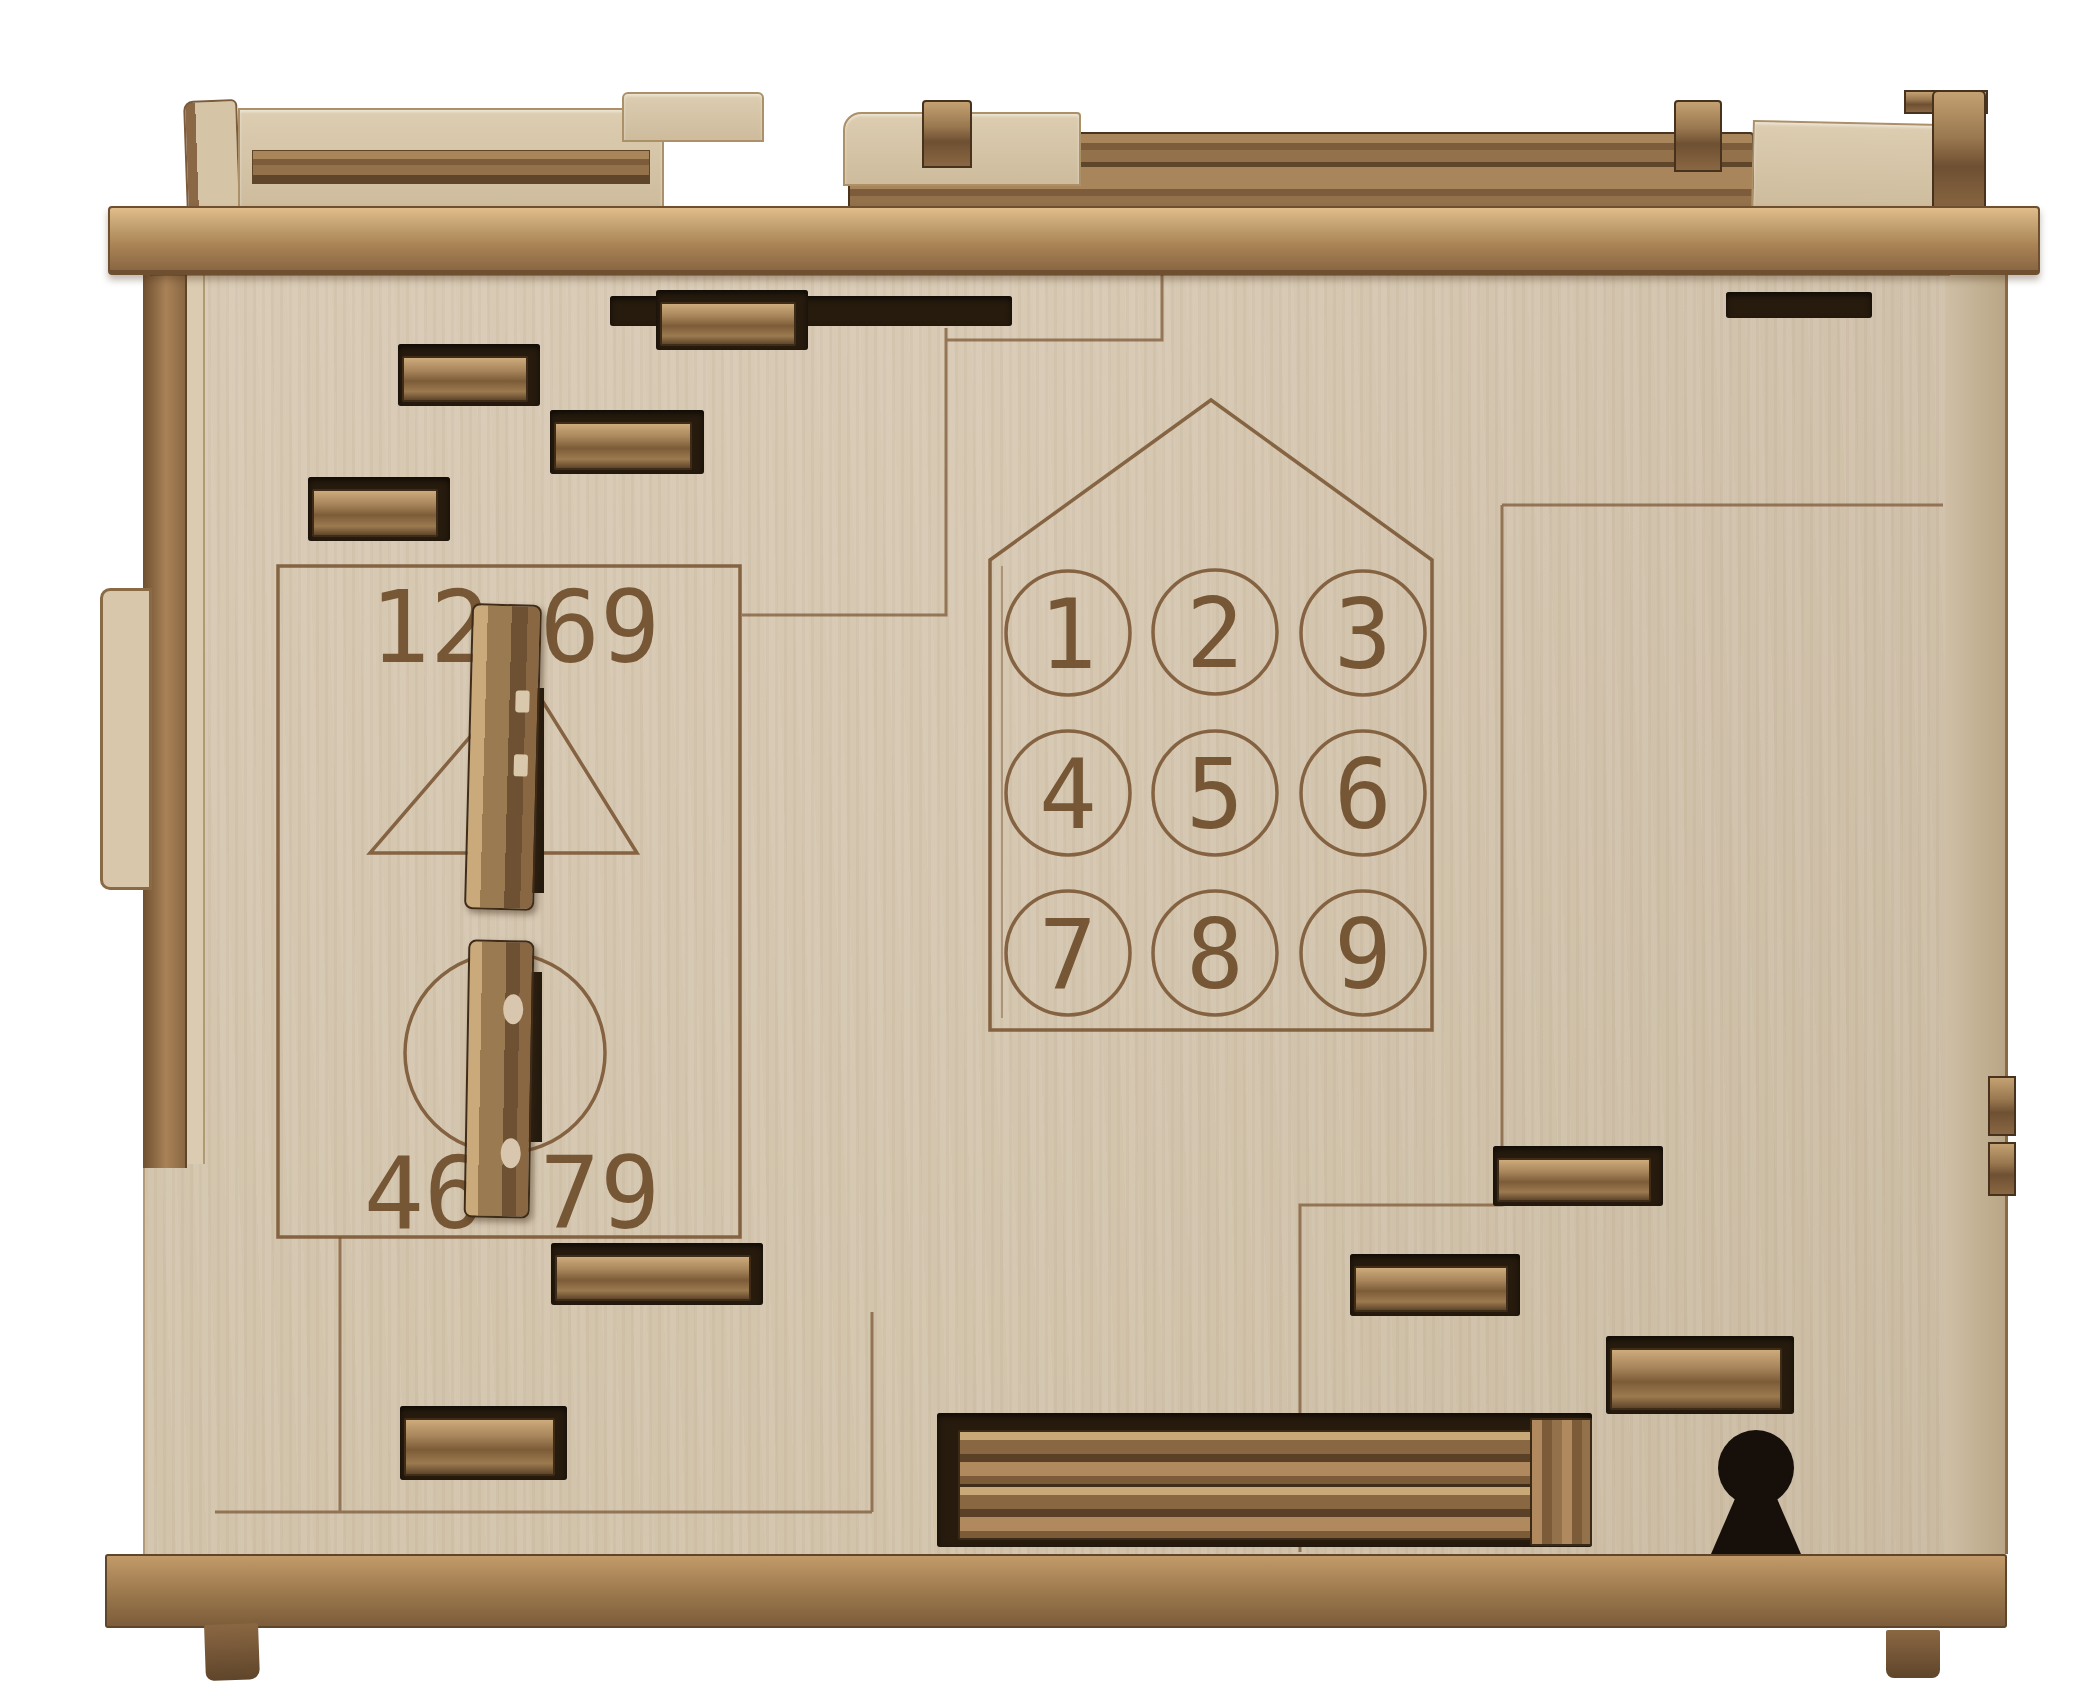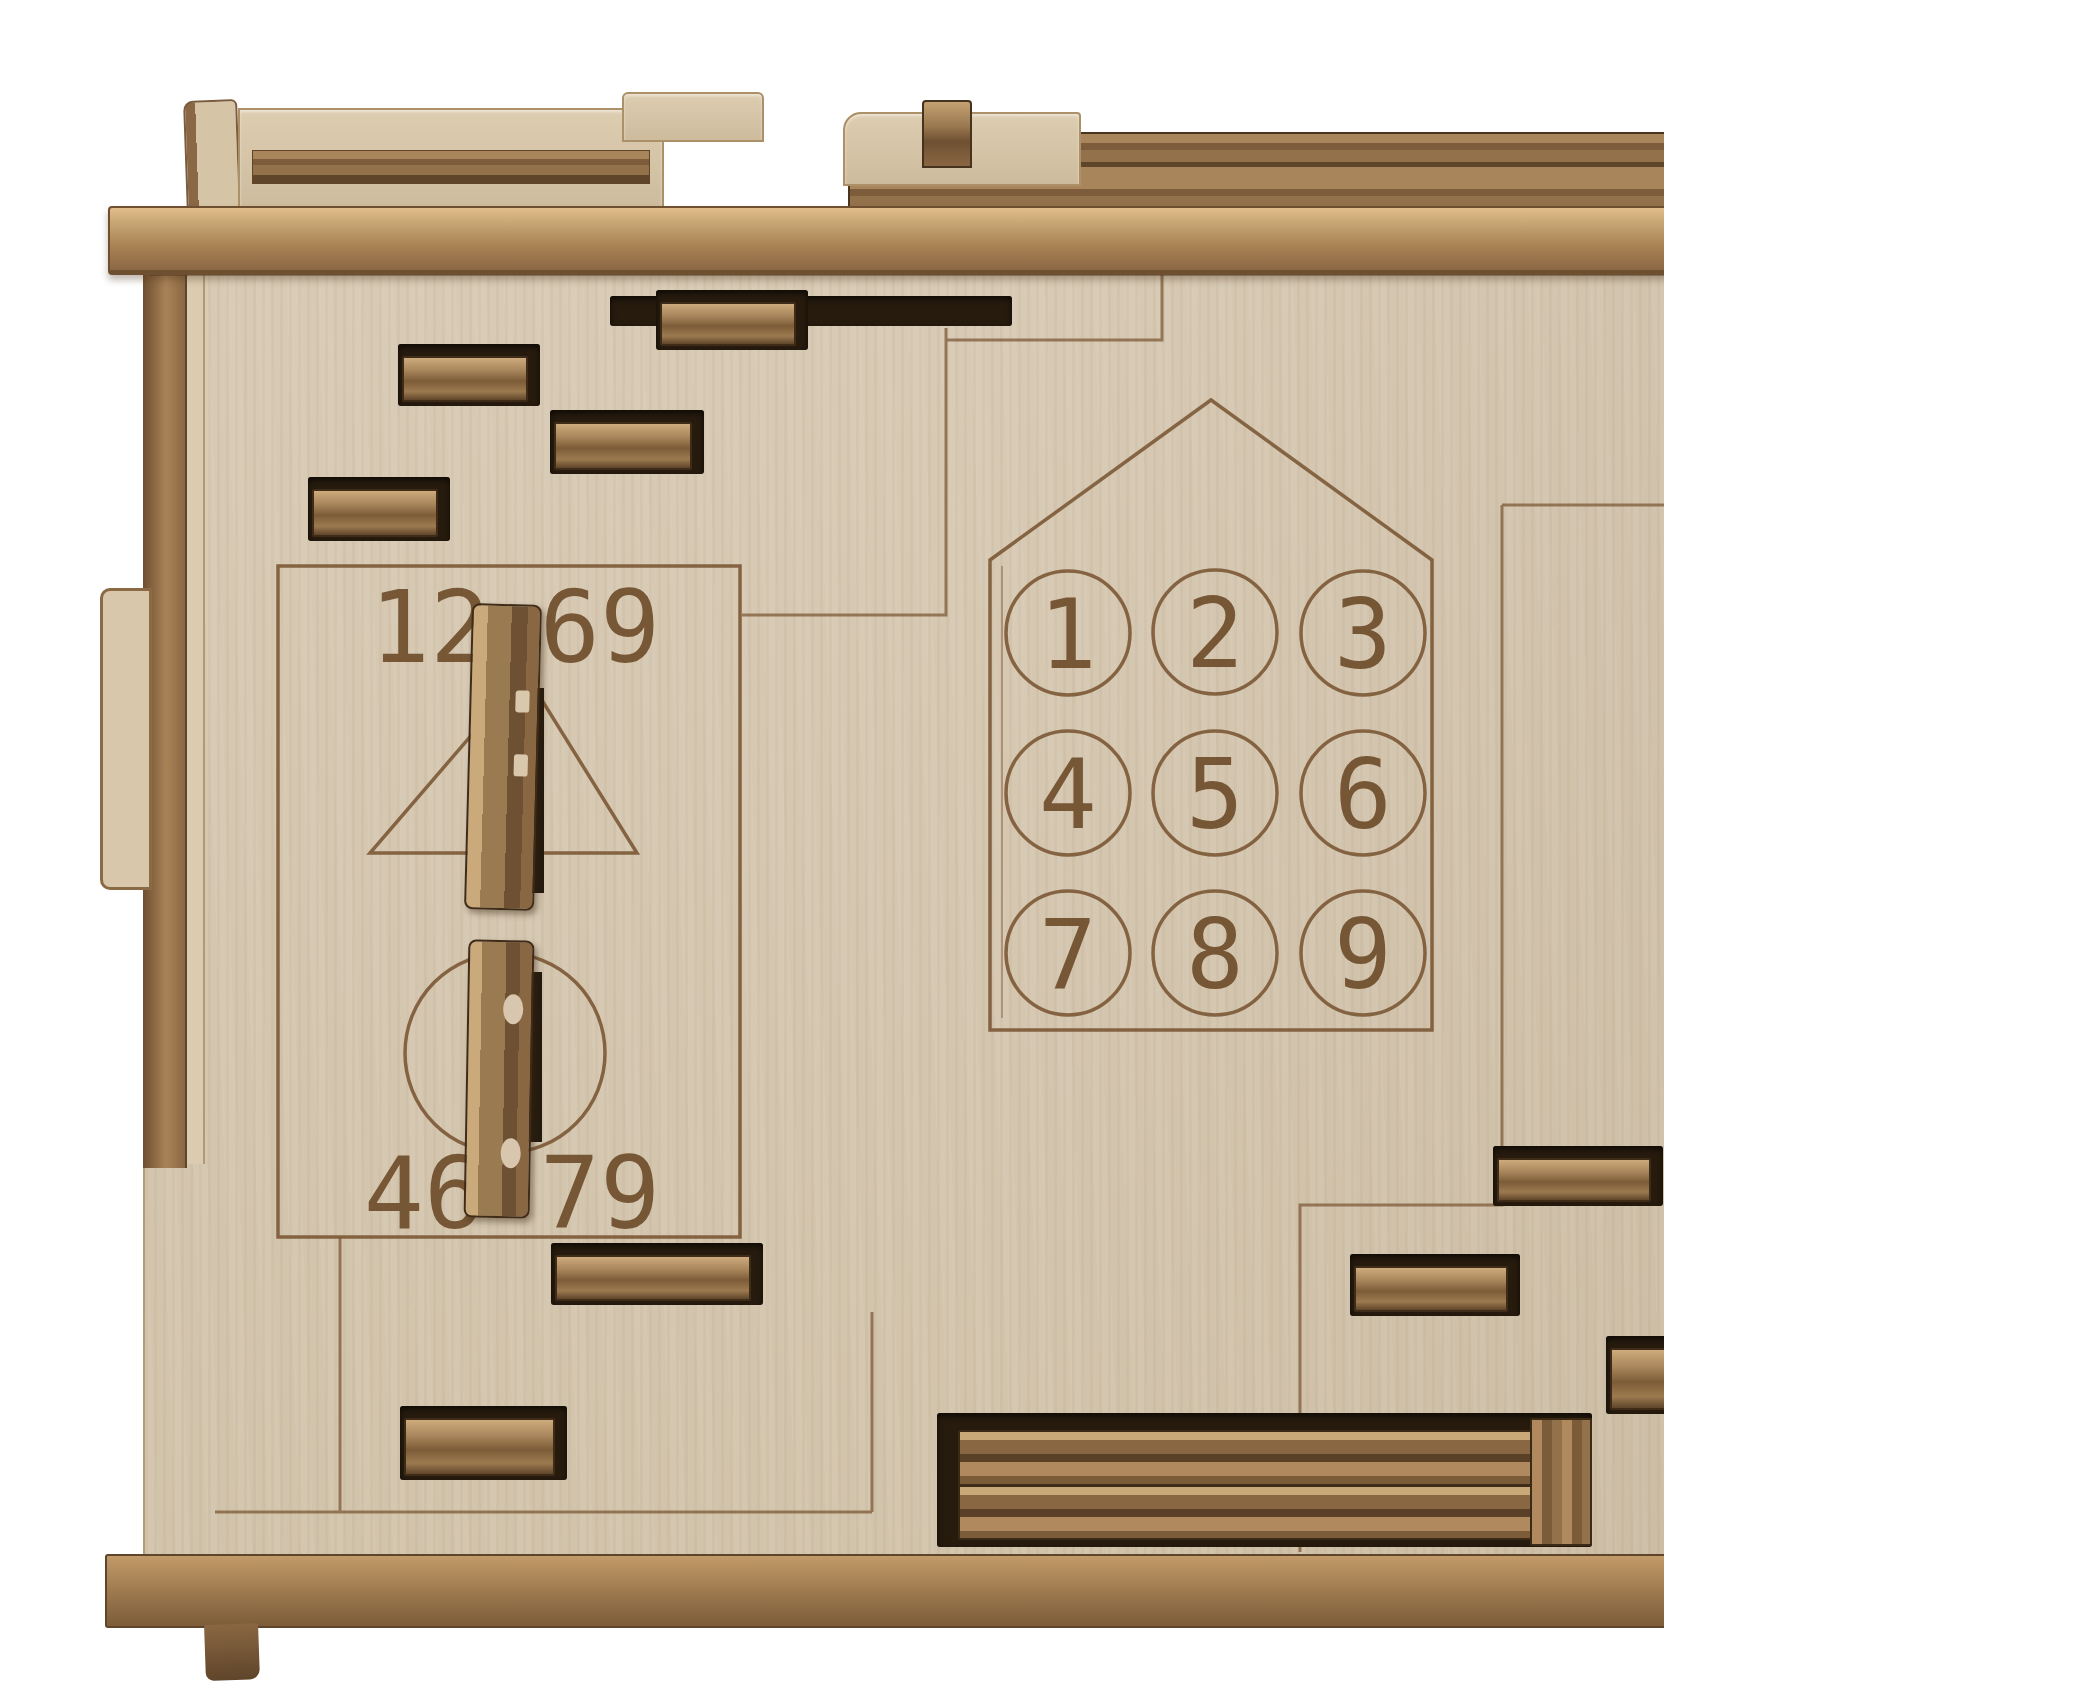--- a/index.html
+++ b/index.html
@@ -1,17 +1,17 @@
 <!DOCTYPE html>
 <html><head>
 <meta charset="utf-8">
 <style>
   html,body{margin:0;padding:0;background:#ffffff;}
   body{font-family:"DejaVu Sans","Liberation Sans",sans-serif;}
-  #stage{position:relative;width:1664px;height:1706px;background:#ffffff;overflow:hidden;}
+  #stage{position:relative;width:2100px;height:1706px;background:#ffffff;overflow:hidden;}
   .abs{position:absolute;}
   .plate{background:linear-gradient(180deg,#ddcdb1,#cdbb9c);border:2px solid #ab9068;box-shadow:inset 0 2px 3px rgba(255,255,255,.5);}
   .stain{background:linear-gradient(180deg,#c4a172 0%,#9a7850 38%,#6e5032 62%,#8a6743 100%);border:2px solid #46321d;}
   .slot{background:#271b0e;border-radius:3px;box-shadow:inset 0 3px 6px rgba(0,0,0,.65);}
   .slat{position:absolute;left:4px;right:12px;top:12px;bottom:4px;border-radius:2px;border:2px solid #3f2c18;
         background:linear-gradient(180deg,#cdab7c 0%,#a8855b 30%,#7c5c38 55%,#9c7a50 80%,#5f452a 100%);}
   .face-grain{background:
       repeating-linear-gradient(90deg, rgba(120,95,65,.05) 0 3px, rgba(255,255,255,0) 3px 9px),
       repeating-linear-gradient(88deg, rgba(255,255,255,.05) 0 14px, rgba(0,0,0,0) 14px 31px),
       linear-gradient(180deg,#d8cab4,#d2c3ab);}

